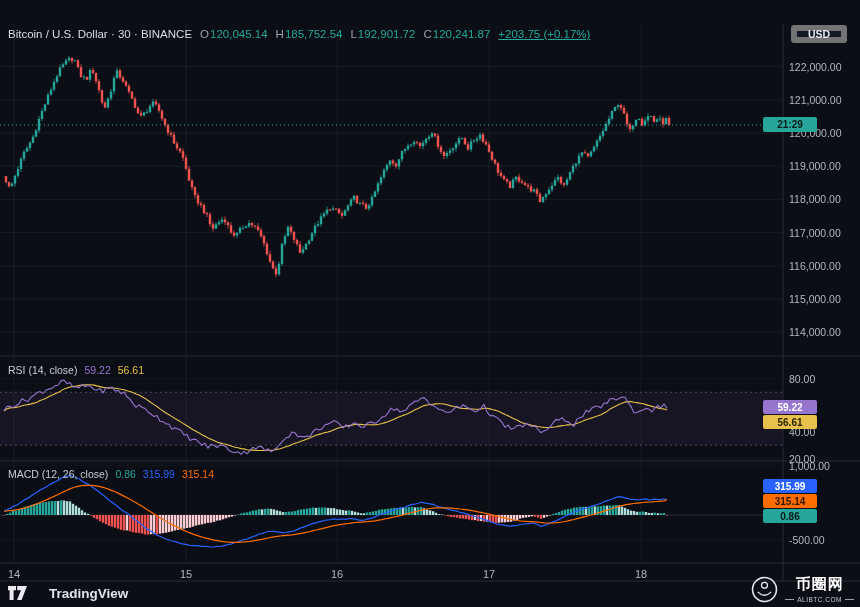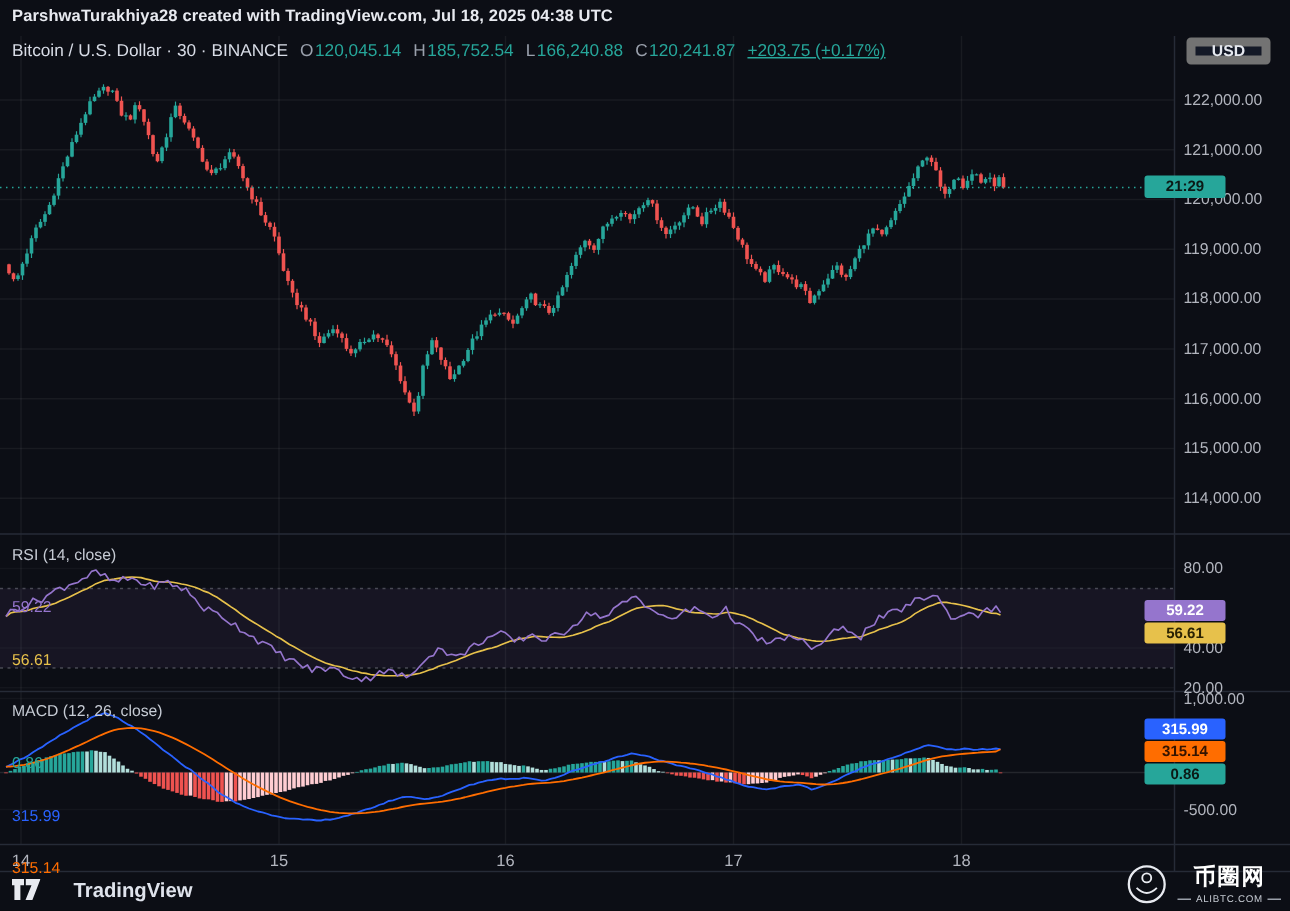--- a/index.html
+++ b/index.html
@@ -8,21 +8,21 @@
                font-family:"Liberation Sans", sans-serif; color:#d1d4dc; }
   #chart{ position:absolute; left:0; top:0; }
   .attribution{ position:absolute; top:5px; left:8px; font-size:11px; font-weight:700; color:#e8eaf0; letter-spacing:.1px; z-index:3; }
   .sym-header{ position:absolute; top:28px; left:8px; display:flex; align-items:center; gap:8px; font-size:11.5px; z-index:3; }
   .sym-header .title{ color:#d8dce6; }
   .ohlc{ display:flex; gap:8px; }
   .ohlc .lab{ color:#9aa0ac; margin-right:1px; }
   .usd-btn{ position:absolute; top:25px; right:13px; width:56px; height:18px; background:#141927; color:#e6e9f0;
             border:6px solid #737373; border-radius:3px; font:700 10.5px "Liberation Sans",sans-serif;
             display:flex; align-items:center; justify-content:center; padding:0; z-index:3; cursor:pointer; }
-  .pane-header{ position:absolute; left:8px; display:flex; gap:23px; font-size:10.5px; color:#c6cbd4; z-index:3;flex-direction:column; }
+  .pane-header{ position:absolute; left:8px; display:flex; gap:7px; font-size:10.5px; color:#c6cbd4; z-index:3; }
   #rsi-header{ top:364px; }
   #macd-header{ top:468px; }
   .axis-label{ position:absolute; left:789px; transform:translateY(-50%); font-size:10.5px; color:#b2b5be; white-space:nowrap; z-index:2; }
   .time-label{ position:absolute; top:568px; transform:translateX(-50%); font-size:11px; color:#b2b5be; z-index:2; }
   .badge{ position:absolute; left:763px; width:54px; border-radius:2px; display:flex; align-items:center;
           justify-content:center; font-size:10px; font-weight:700; z-index:4; }
   #badge-countdown{ top:117px; height:15px; }
   #badge-rsi{ top:400px; height:14px; }
   #badge-rsi-ma{ top:415px; height:14px; }
   #badge-macd{ top:479px; height:14px; }
@@ -36,21 +36,20 @@
   .wm-text{ display:flex; flex-direction:column; align-items:center; gap:2px; }
   .wm-title{ font-size:15px; font-weight:700; color:#ffffff; letter-spacing:1px; }
   .wm-sub{ display:flex; align-items:center; gap:3px; font-size:6.5px; color:#c5cad2; letter-spacing:.5px; }
   .wm-sub::before,.wm-sub::after{ content:""; width:9px; height:1px; background:#9aa0aa; }
 </style>
 </head>
 <body>
 
 <div class="screenshot">
 
-  <div class="attribution">ParshwaTurakhiya28 created with TradingView.com, Jul 18, 2025 04:38 UTC</div>
 
   <svg id="chart" width="860" height="607">
       <line x1="14" y1="24" x2="14" y2="563" stroke="rgba(255,255,255,0.055)"></line>
       <line x1="186" y1="24" x2="186" y2="563" stroke="rgba(255,255,255,0.055)"></line>
       <line x1="337" y1="24" x2="337" y2="563" stroke="rgba(255,255,255,0.055)"></line>
       <line x1="489" y1="24" x2="489" y2="563" stroke="rgba(255,255,255,0.055)"></line>
       <line x1="641" y1="24" x2="641" y2="563" stroke="rgba(255,255,255,0.055)"></line>
       <line x1="0" y1="66.6" x2="783" y2="66.6" stroke="rgba(255,255,255,0.055)"></line>
       <line x1="0" y1="99.8" x2="783" y2="99.8" stroke="rgba(255,255,255,0.055)"></line>
       <line x1="0" y1="133" x2="783" y2="133" stroke="rgba(255,255,255,0.055)"></line>
@@ -769,21 +768,21 @@
     </div>
 
   <div class="price-axis-zone"></div>
   <div class="time-axis-zone"></div>
 
   <div class="sym-header">
     <span class="title">Bitcoin / U.S. Dollar · 30 · BINANCE</span>
     <span class="ohlc" id="ohlc">
         <span><span class="lab">O</span><span class="val" style="color: rgb(38, 166, 154);">120,045.14</span></span>
         <span><span class="lab">H</span><span class="val" style="color: rgb(38, 166, 154);">185,752.54</span></span>
-        <span><span class="lab">L</span><span class="val" style="color: rgb(38, 166, 154);">166,240.88</span></span>
+        <span><span class="lab">L</span><span class="val" style="color: rgb(38, 166, 154);">192,901.72</span></span>
         <span><span class="lab">C</span><span class="val" style="color: rgb(38, 166, 154);">120,241.87</span></span>
       </span>
     <span id="chg" style="color: rgb(38, 166, 154); text-decoration: underline;">+203.75 (+0.17%)</span>
   </div>
 
   <button class="usd-btn">USD</button>
 
   <div class="pane-header" id="rsi-header">
     <span>RSI (14, close)</span>
     <span id="rsi-v1" style="color: rgb(149, 117, 205);">59.22</span>

